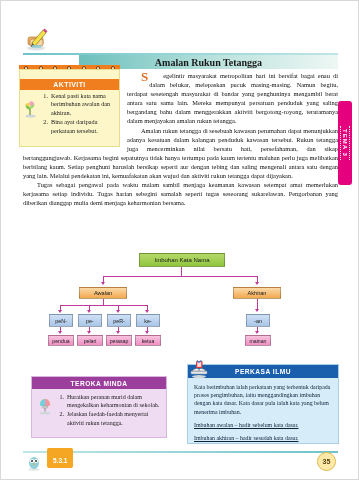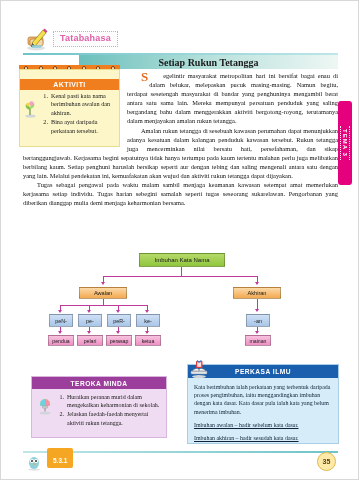--- a/index.html
+++ b/index.html
@@ -206,28 +206,25 @@
       <svg width="26" height="24" viewBox="0 0 26 24">
         <ellipse cx="13" cy="20" rx="9" ry="2.4" fill="#dfe3e6"></ellipse>
         <rect x="5" y="9" width="15" height="8" rx="2" fill="#f0b26b" stroke="#b07a2f" stroke-width=".7"></rect>
         <rect x="7" y="11" width="13" height="7" rx="2" fill="#f7d7a6" stroke="#b07a2f" stroke-width=".7"></rect>
         <path d="M9 15 L20 2 L23 5 L12 18 Z" fill="#f4e04d" stroke="#8a7a12" stroke-width=".7"></path>
         <path d="M9 15 L12 18 L8 19 Z" fill="#555"></path>
         <path d="M20 2 L23 5 L24.5 3.2 L21.6 .6 Z" fill="#cf4b8a"></path>
         <rect x="9" y="17" width="9" height="3" fill="#8fd0d8" opacity=".8"></rect>
       </svg>
     </span>
-    <span class="tag">
-      <span class="tag-label">Tatabahasa</span>
-    </span>
   </div>
   <div class="header-rule"></div>
 
   <div class="title-bar">
-    <span>Setiap Rukun Tetangga</span>
+    <span>Amalan Rukun Tetangga</span>
   </div>
 
   <div class="body-text">
     <div class="wrap-float"></div>
     <p><span class="cap">S</span><span>egelintir masyarakat metropolitan hari ini bersifat bagai enau di dalam belukar, melepaskan pucuk masing-masing. Namun begitu, terdapat sesetengah masyarakat di bandar yang penghuninya mengambil berat antara satu sama lain. Mereka mempunyai persatuan penduduk yang saling bergandang bahu dalam menggerakkan aktiviti bergotong-royong, terutamanya dalam menjayakan amalan rukun tetangga.</span></p>
     <p>Amalan rukun tetangga di sesebuah kawasan perumahan dapat menunjukkan adanya kesatuan dalam kalangan penduduk kawasan tersebut. Rukun tetangga juga mencerminkan nilai bersatu hati, persefahaman, dan sikap bertanggungjawab. Kerjasama begini sepatutnya tidak hanya tertumpu pada kaum tertentu malahan perlu juga melibatkan berbilang kaum. Setiap penghuni haruslah bersikap seperti aur dengan tebing dan saling mengenali antara satu dengan yang lain. Melalui pendekatan ini, kemuafakatan akan wujud dan aktiviti rukun tetangga dapat dijayakan.</p>
     <p>Tugas sebagai pengawal pada waktu malam sambil menjaga keamanan kawasan setempat amat memerlukan kerjasama setiap individu. Tugas harian sebegini samalah seperti tugas seseorang sukarelawan. Pengorbanan yang diberikan dianggap mulia demi menjaga keharmonian bersama.</p>
   </div>
 
   <div class="act-spiral">

